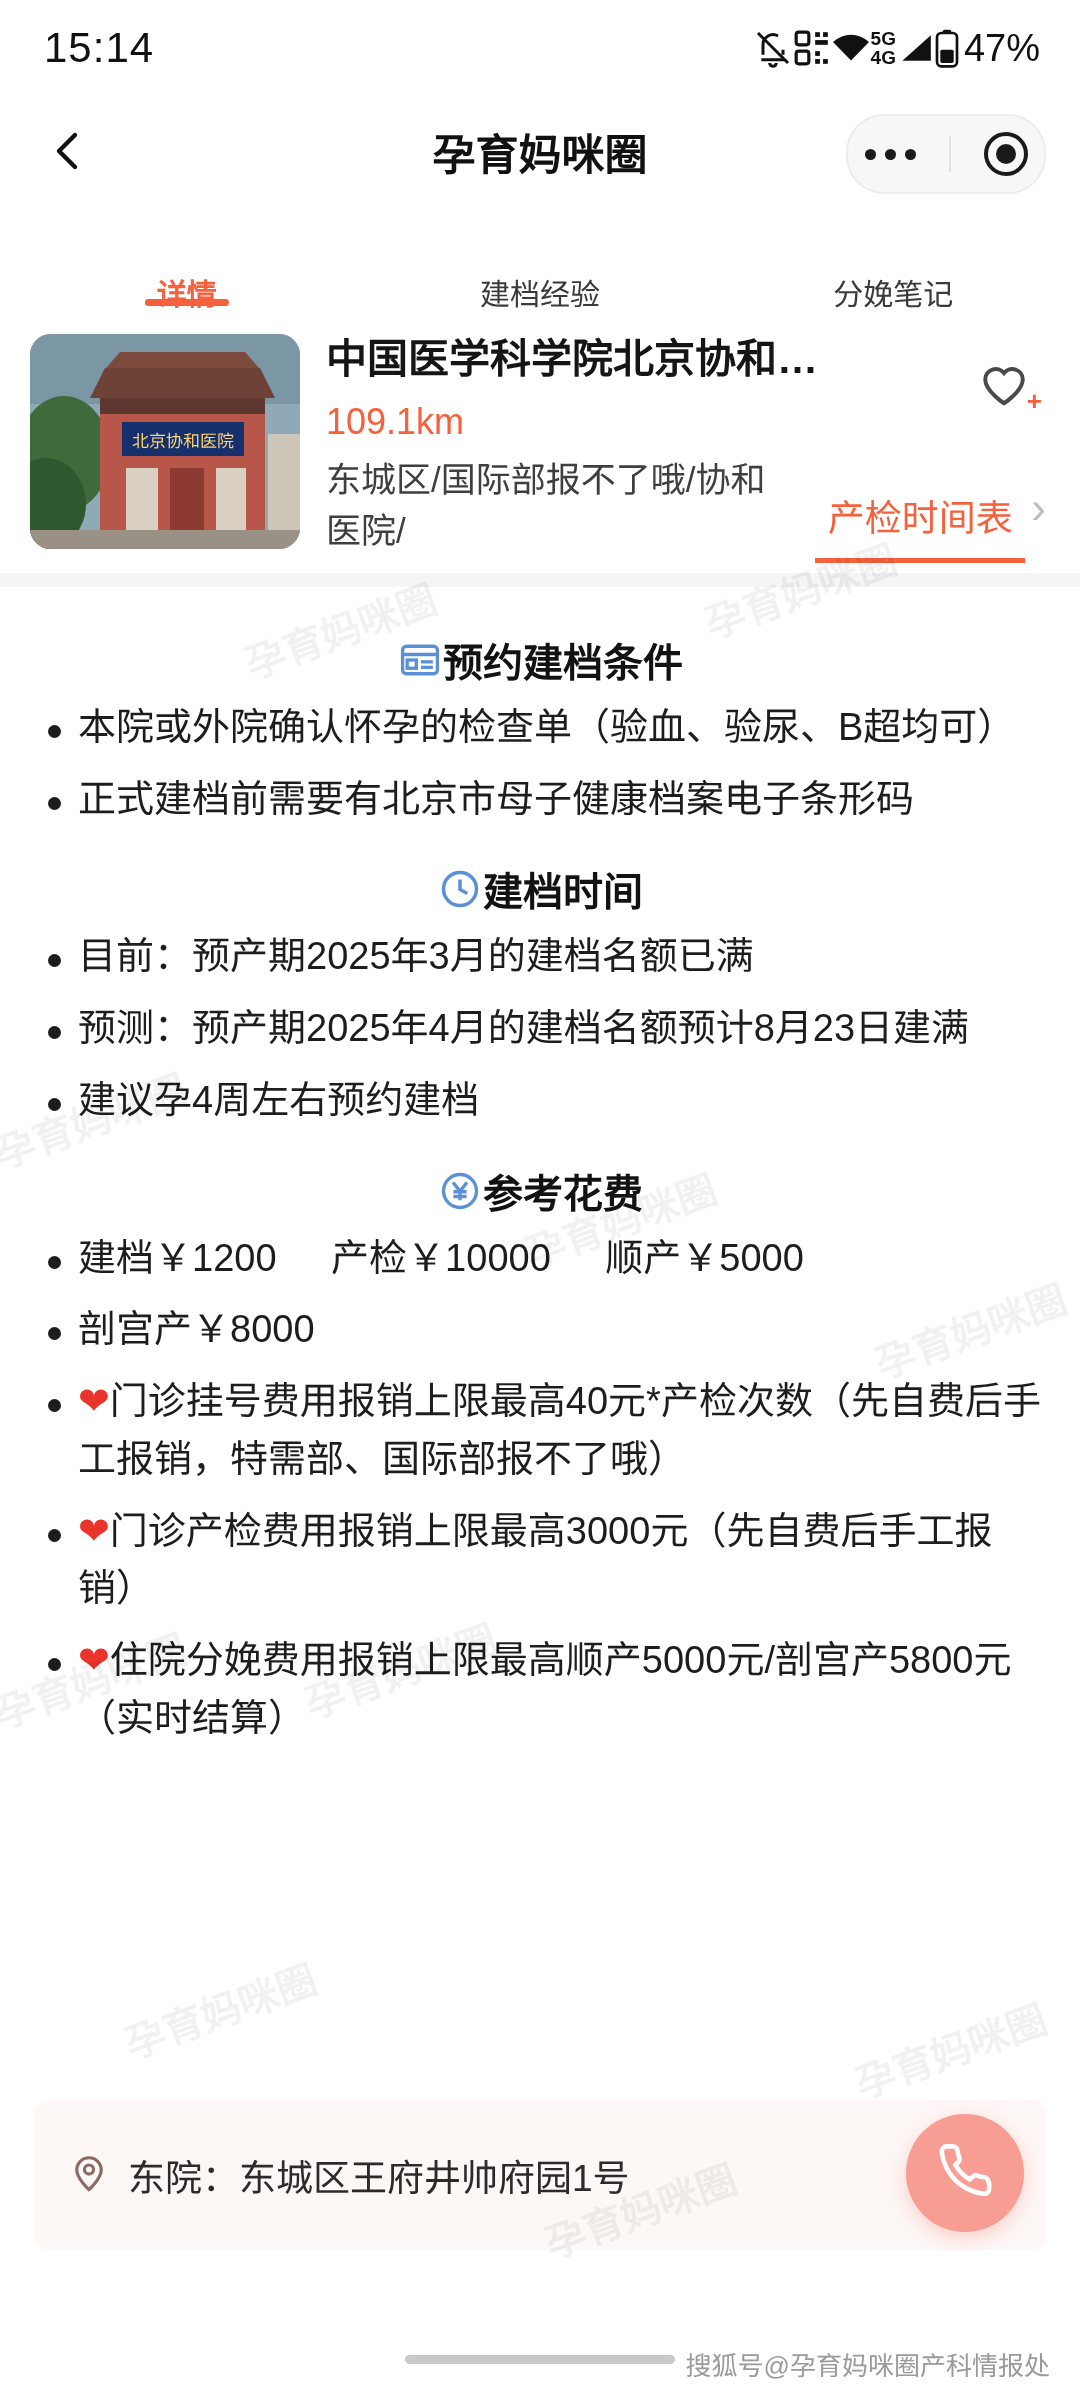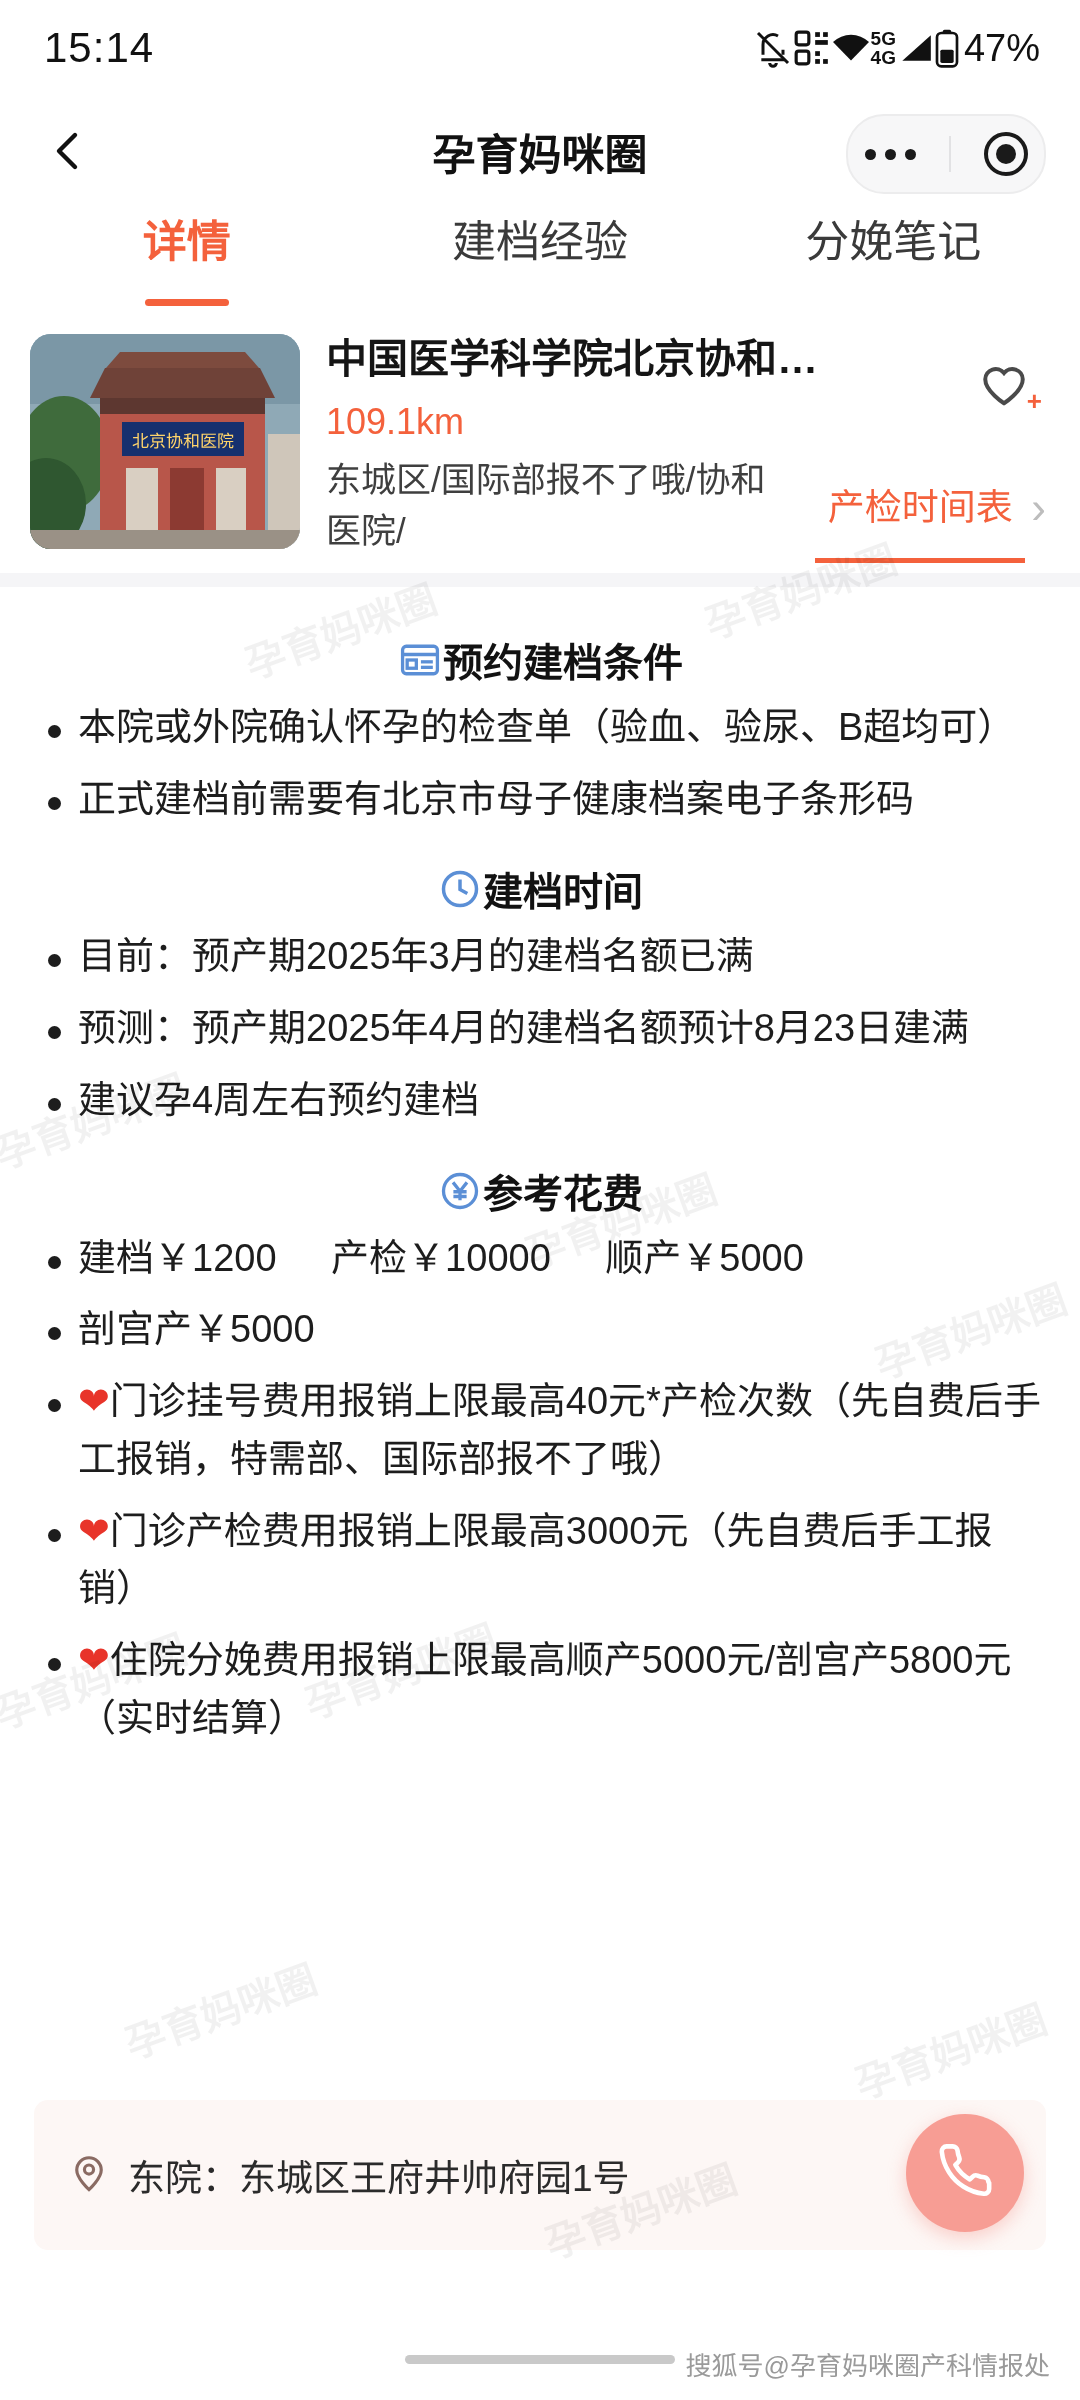--- a/index.html
+++ b/index.html
@@ -122,26 +122,26 @@
   .tabs {
     display: flex;
     height: 108px;
     align-items: center;
     padding: 0 10px;
     box-sizing: border-box;
   }
   .tab {
     flex: 1;
     text-align: center;
-    font-size: 44px;
+    font-size: 30px;
     color: #3a3a3a;
     position: relative;
     height: 100%;
     display: flex;
-    align-items: flex-start;
+    align-items: flex-end;
     justify-content: center;
   }
   .tab.active {
     color: #f4613c;
     font-weight: bold;
   }
   .tab.active::after {
     content: "";
     position: absolute;
     bottom: 8px;
@@ -208,20 +208,21 @@
     top: 72px;
     color: #f4613c;
     font-size: 26px;
     font-weight: bold;
   }
   .schedule-link {
     position: absolute;
     right: 34px;
     bottom: 10px;
     display: flex;
+    align-items: flex-end;
     gap: 6px;
   }
   .schedule-text {
     color: #f4613c;
     font-size: 37px;
     line-height: 1.35;
     text-align: center;
     width: 210px;
     padding-bottom: 14px;
     border-bottom: 5px solid #f4613c;
@@ -520,21 +521,21 @@
     <div class="sec-title">参考花费</div>
   </div>
   <ul class="items">
     <li>
       <span class="inline-costs">
         <span>建档￥1200</span>
         <span>产检￥10000</span>
         <span>顺产￥5000</span>
       </span>
     </li>
-    <li>剖宫产￥5000</li>
+    <li>剖宫产￥8000</li>
     <li>
       <span class="heart-emoji">❤</span><span>门诊挂号费用报销上限最高40元*产检次数（先自费后手工报销，特需部、国际部报不了哦）</span>
     </li>
     <li>
       <span class="heart-emoji">❤</span><span>门诊产检费用报销上限最高3000元（先自费后手工报销）</span>
     </li>
     <li>
       <span class="heart-emoji">❤</span><span>住院分娩费用报销上限最高顺产5000元/剖宫产5800元（实时结算）</span>
     </li>
   </ul>

